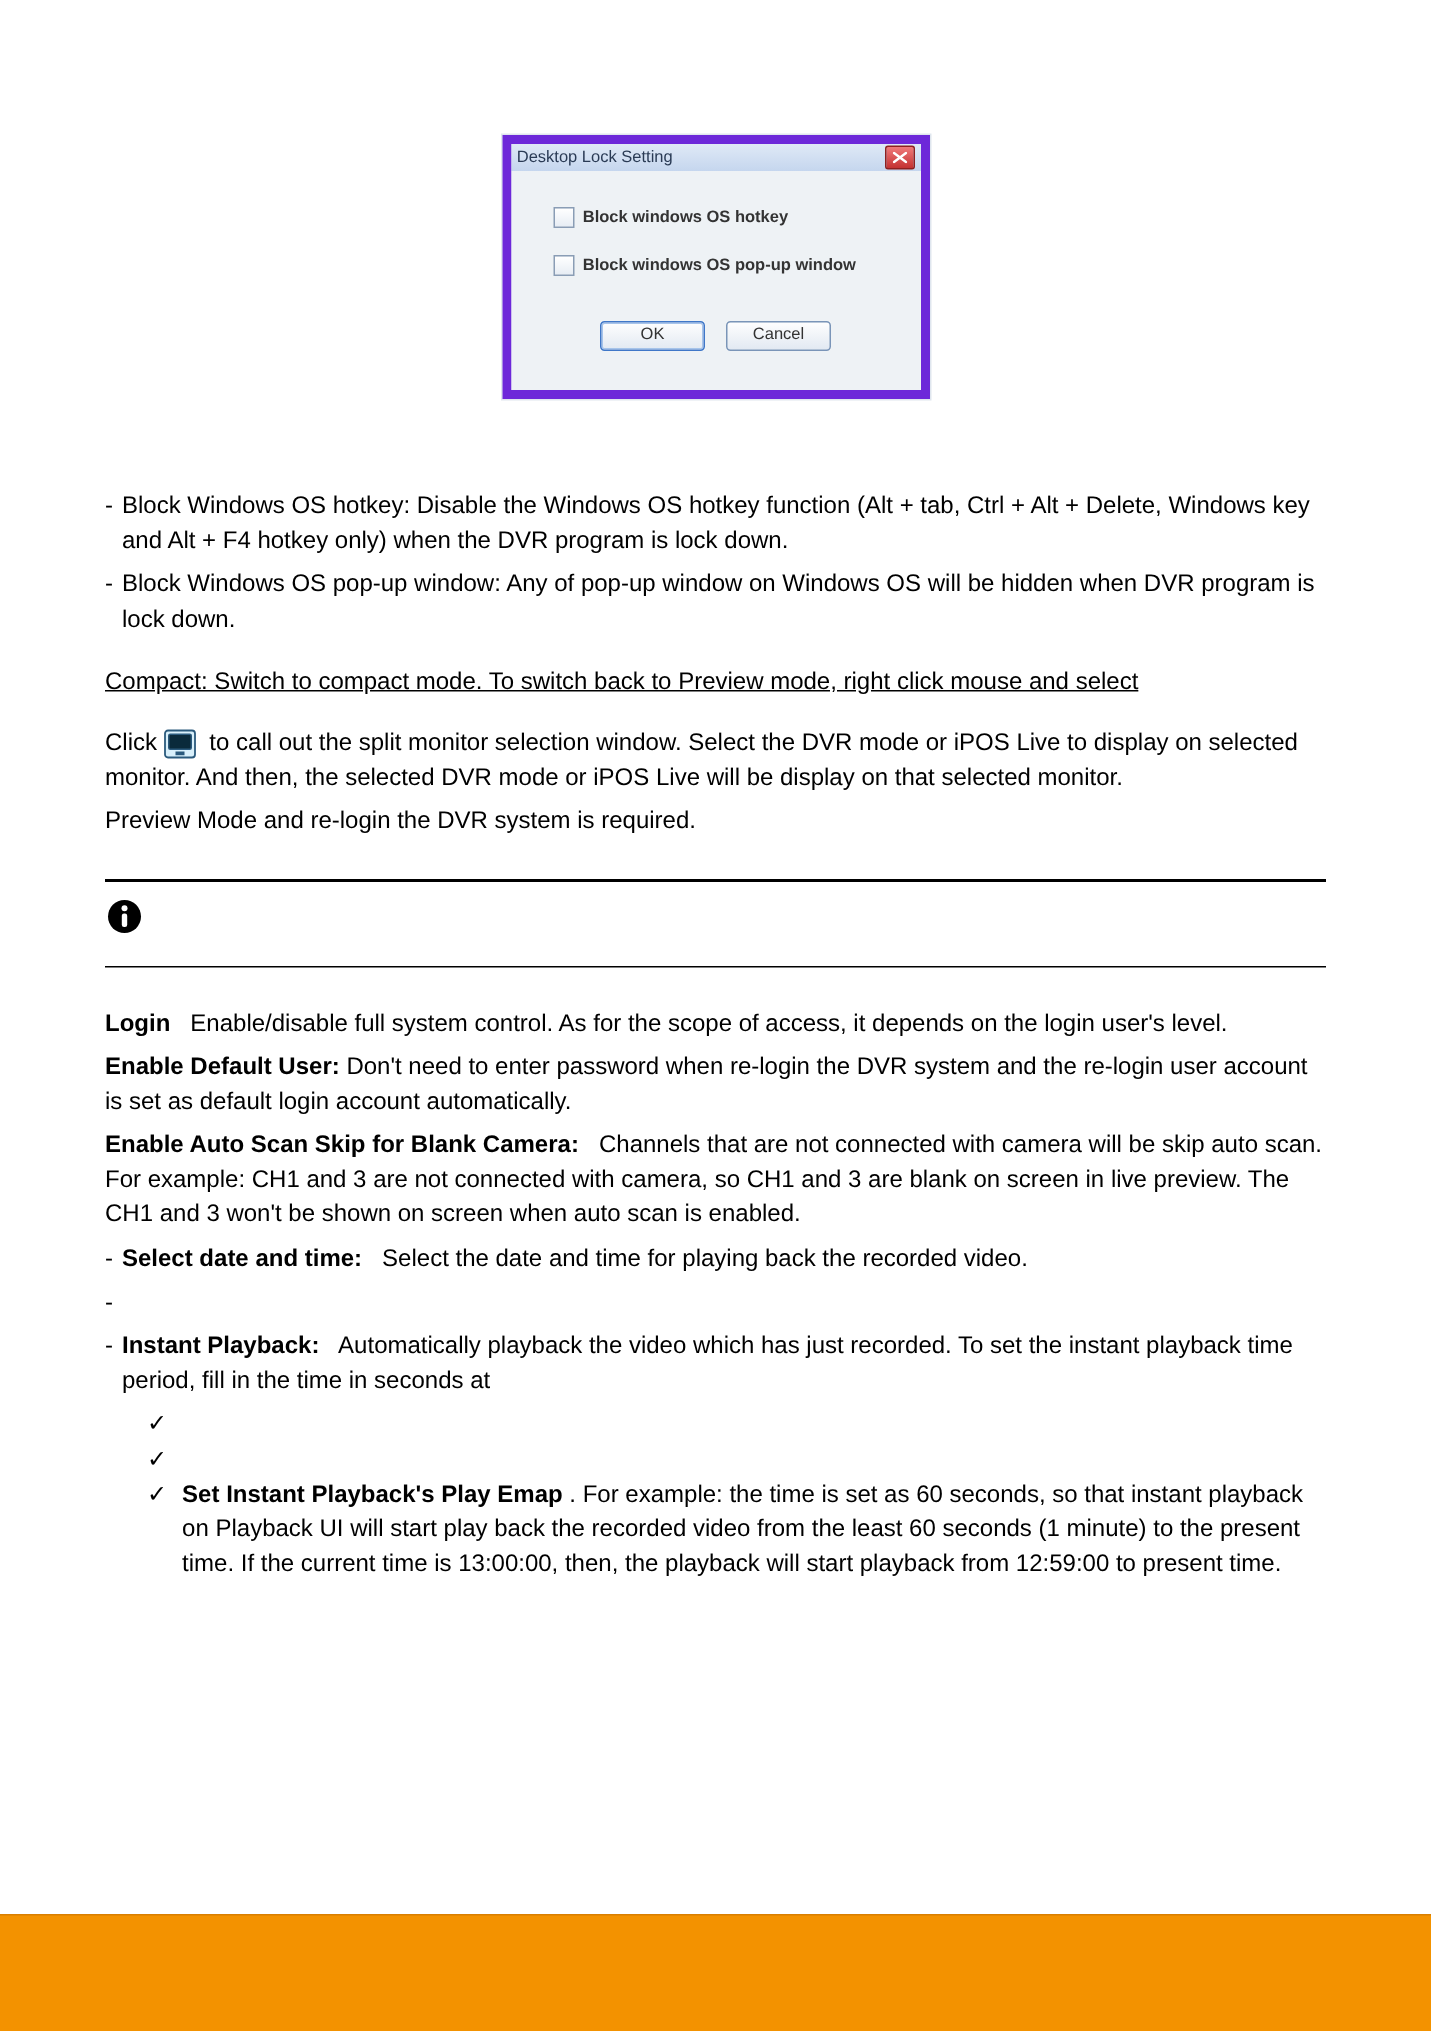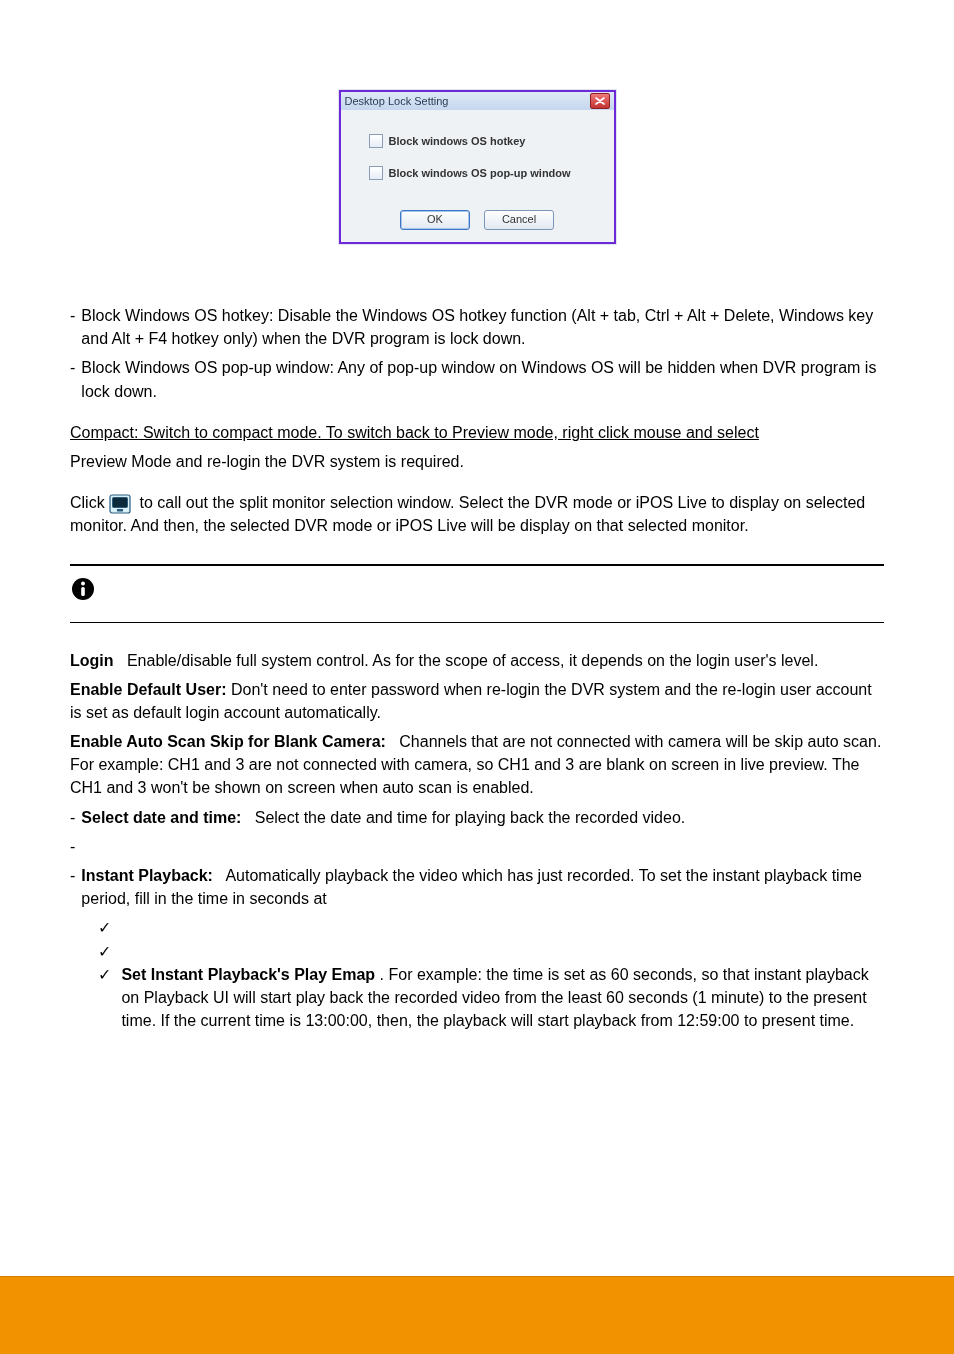--- a/index.html
+++ b/index.html
@@ -19,21 +19,21 @@
     padding: 90px 70px 0 70px;
   }
   
   .dialog-wrap {
     display: flex;
     justify-content: center;
     margin-bottom: 60px;
   }
   .dialog {
     width: 273px;
-    border: 2px solid #6d28d9;
+    border: 6px solid #6d28d9;
     background: #eef2f5;
     box-shadow: 0 0 0 1px #dfe6ee;
     font-family: Tahoma, Arial, sans-serif;
     font-size: 11px;
     color: #333;
   }
   .dialog-title {
     height: 18px;
     line-height: 18px;
     padding: 0 4px;
@@ -73,21 +73,21 @@
     width: 12px;
     height: 12px;
     border: 1px solid #8a9db5;
     background: linear-gradient(#fff, #e7edf4);
     flex: 0 0 auto;
   }
   .dialog-buttons {
     display: flex;
     justify-content: center;
     gap: 14px;
-    padding: 10px 0 12px 0;
+    padding: 10px 0 26px 0;
     background: #eef2f5;
   }
   .dbtn {
     width: 68px;
     height: 18px;
     line-height: 16px;
     text-align: center;
     font-size: 11px;
     border: 1px solid #7a95b8;
     border-radius: 3px;
@@ -186,33 +186,33 @@
         <span>Block Windows OS hotkey: Disable the Windows OS hotkey function (Alt + tab, Ctrl + Alt + Delete, Windows key and Alt + F4 hotkey only) when the DVR program is lock down.</span>
       </div>
       <div class="dash-item para">
         <span class="dash">-</span>
         <span>Block Windows OS pop-up window: Any of pop-up window on Windows OS will be hidden when DVR program is lock down.</span>
       </div>
 
       <div class="para indent1" style="margin-top:18px;text-decoration:underline;">
         <span>Compact: Switch to compact mode. To switch back to Preview mode, right click mouse and select</span>
       </div>
-      <div class="para indent1">
-        <span>Preview Mode and re-login the DVR system is required.</span>
-      </div>
       <div class="para indent1" style="margin-top:18px;">
         <span>Click </span>
         <span class="icon-inline monitor-icon">
           <svg width="22" height="20" viewBox="0 0 22 20">
             <rect x="1" y="1" width="20" height="18" rx="2" fill="#d9f0fb" stroke="#2b5a7d" stroke-width="1.2"></rect>
             <rect x="3.5" y="3.5" width="15" height="10" rx="1" fill="#0a2a3b" stroke="#2b5a7d" stroke-width="1"></rect>
             <rect x="8" y="15" width="6" height="2.5" fill="#2b5a7d"></rect>
           </svg>
         </span>
         <span>to call out the split monitor selection window. Select the DVR mode or iPOS Live to display on selected monitor. And then, the selected DVR mode or iPOS Live will be display on that selected monitor.</span>
+      </div>
+      <div class="para indent1">
+        <span>Preview Mode and re-login the DVR system is required.</span>
       </div>
     </div>
 
     <div class="info-block">
       <hr class="info-hr-top">
       <div class="info-row">
         <span class="info-icon">
           <svg width="24" height="24" viewBox="0 0 24 24">
             <circle cx="12" cy="12" r="11" fill="#000"></circle>
             <circle cx="12" cy="6.5" r="2" fill="#fff"></circle>

